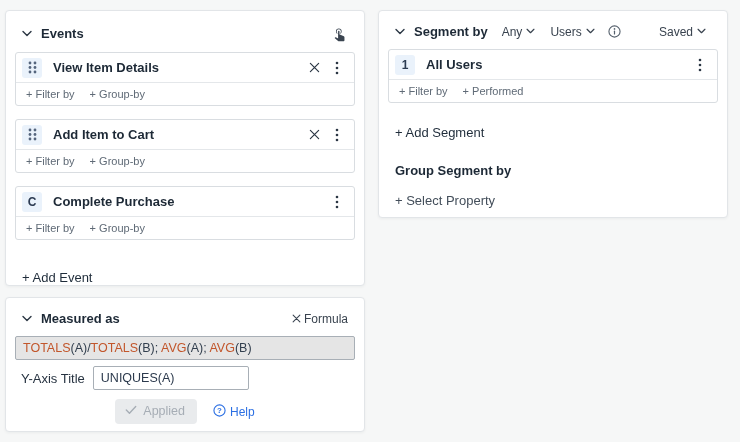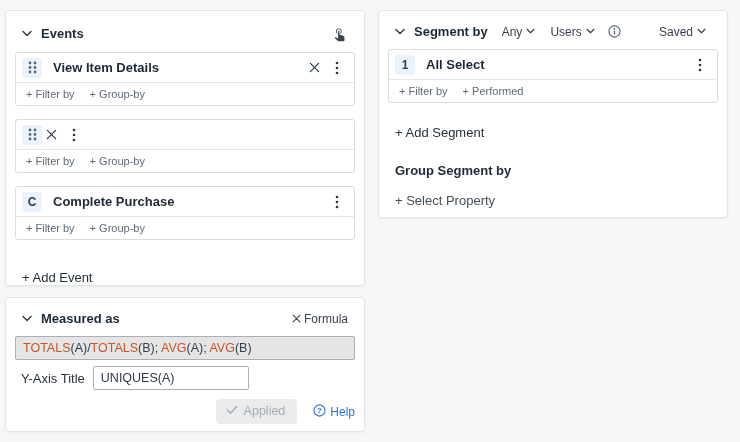--- a/index.html
+++ b/index.html
@@ -130,21 +130,21 @@
     margin-left:8px;
     width:156px;
     border:1px solid #a8afb6;
     border-radius:2px;
     padding:4px 7px;
     font-family:"Liberation Sans", sans-serif;
     font-size:12.5px; color:#2c3a4d;
     outline:none;
   }
   .bottom-row {
-    display:flex; align-items:center; justify-content:flex-end;
+    display:flex; align-items:center; justify-content:center;
     margin:9px 9px 0 9px;
     gap:16px;
   }
   .applied-btn {
     display:flex; align-items:center; gap:6px;
     background:#e9ebed;
     color:#a6adb5;
     font-size:12.5px; font-weight:500;
     padding:5px 12px 6px 10px;
     border:none; border-radius:4px;
@@ -221,20 +221,21 @@
             <g fill="#55657d">
                 <circle cx="2" cy="2" r="1.4"></circle>
                 <circle cx="7" cy="2" r="1.4"></circle>
                 <circle cx="2" cy="6.5" r="1.4"></circle>
                 <circle cx="7" cy="6.5" r="1.4"></circle>
                 <circle cx="2" cy="11" r="1.4"></circle>
                 <circle cx="7" cy="11" r="1.4"></circle>
               </g>
           </svg>
         </span>
+        <span class="card-title">Add Item to Cart</span>
         <span class="icon-btn">
           <svg width="11" height="11" viewBox="0 0 12 12">
               <path d="M1.5 1.5 L10.5 10.5 M10.5 1.5 L1.5 10.5" stroke="#2b3644" stroke-width="1.3" stroke-linecap="round"></path>
             </svg>
         </span>
         <span class="icon-btn">
           <svg width="4" height="14" viewBox="0 0 4 14">
               <g fill="#2b3644">
                 <circle cx="2" cy="2" r="1.3"></circle>
                 <circle cx="2" cy="7" r="1.3"></circle>
@@ -316,21 +317,21 @@
       </span>
     </span>
   </div>
 
   <div class="cards">
     <div class="card">
       <div class="card-main">
         <span class="badge">
           <span class="badge-letter">1</span>
         </span>
-        <span class="card-title">All Select</span>
+        <span class="card-title">All Users</span>
         <span class="icon-btn">
           <svg width="4" height="14" viewBox="0 0 4 14">
               <g fill="#2b3644">
                 <circle cx="2" cy="2" r="1.3"></circle>
                 <circle cx="2" cy="7" r="1.3"></circle>
                 <circle cx="2" cy="12" r="1.3"></circle>
               </g>
             </svg>
         </span>
       </div>

